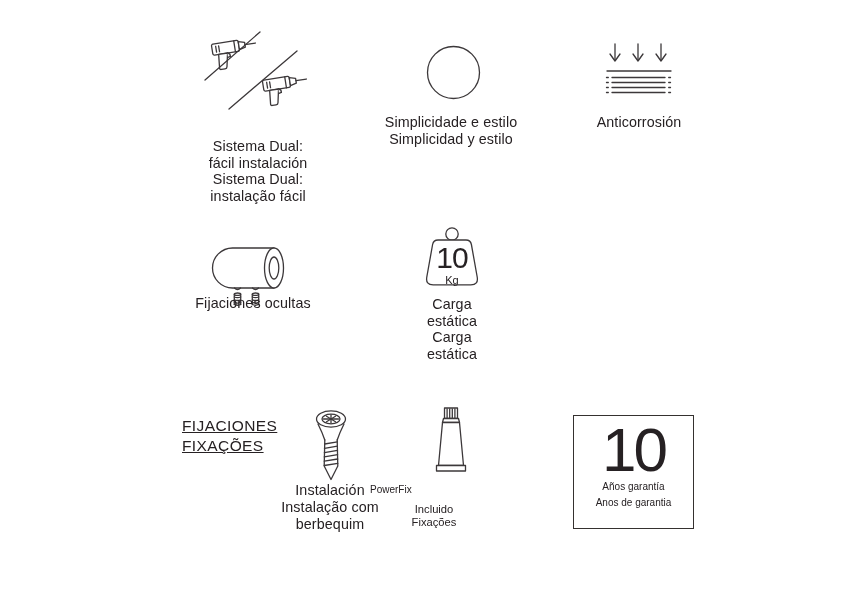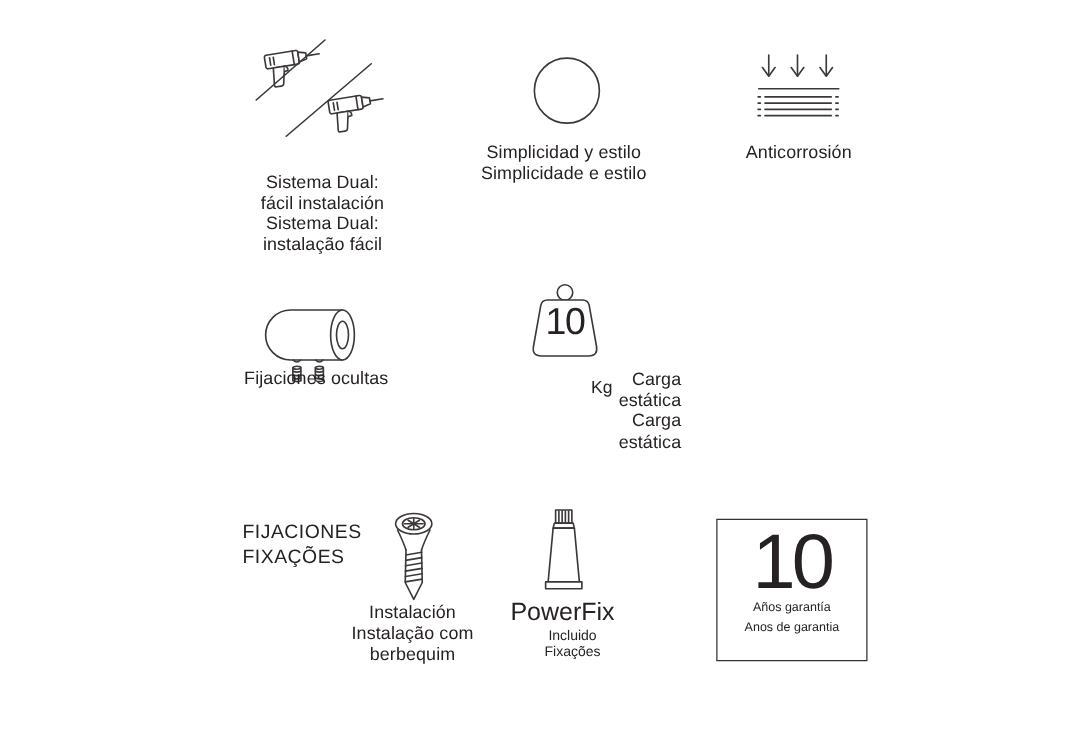--- a/index.html
+++ b/index.html
@@ -16,25 +16,25 @@
   .heading {
     position:absolute; text-align:left;
     font-size:15.5px; line-height:20px; letter-spacing:0.4px;
   }
   .weight-num {
     position:absolute; left:414px; top:243px; width:76px;
     text-align:center; font-size:30px; line-height:30px; letter-spacing:-1px;
   }
   .weight-unit {
     position:absolute; left:414px; top:274px; width:76px;
-    text-align:right; font-size:14px; line-height:12px;margin-top:29px;
+    text-align:center; font-size:11px; line-height:12px;
   }
   .pf-title { position:absolute; left:370px; top:482px; width:160px;
-    text-align:center; font-size:20px; line-height:16px; }
-  .pf-sub { position:absolute; left:378px; top:503px; width:160px;
+    text-align:left; font-size:10px; line-height:16px; }
+  .pf-sub { position:absolute; left:354px; top:503px; width:160px;
     text-align:center; font-size:11.2px; line-height:13px; }
   .guarantee-box {
     position:absolute; left:573px; top:415px; width:121px; height:114px;
     border:1.6px solid #35312f; box-sizing:border-box;
     display:flex; flex-direction:column; align-items:center;
   }
   .guarantee-num {
     font-size:62px; line-height:58px; letter-spacing:-3px; margin-top:5px;
   }
   .guarantee-lines { font-size:10px; line-height:16.4px; text-align:center; }
@@ -71,22 +71,22 @@
     <div>Sistema Dual:</div>
     <div>fácil instalación</div>
     <div>Sistema Dual:</div>
     <div>instalação fácil</div>
   </div>
 
   <svg class="icon" style="left:426px; top:45px;" width="55" height="55" viewBox="0 0 55 55">
     <circle class="lineart" cx="27.5" cy="27.5" r="26" stroke-width="1.6"></circle>
   </svg>
   <div class="cap" style="left:366px; top:114px; width:170px;">
+    <div>Simplicidade e estilo</div>
     <div>Simplicidad y estilo</div>
-    <div>Simplicidade e estilo</div>
   </div>
 
   <svg class="icon" style="left:606px; top:44px;" width="66" height="58" viewBox="0 0 66 58">
     <g class="lineart" stroke-width="1.5">
       <line x1="9" y1="0" x2="9" y2="16"></line>
       <polyline points="4,10 9,17 14,10"></polyline>
       <line x1="32" y1="0" x2="32" y2="16"></line>
       <polyline points="27,10 32,17 37,10"></polyline>
       <line x1="55" y1="0" x2="55" y2="16"></line>
       <polyline points="50,10 55,17 60,10"></polyline>
@@ -133,28 +133,28 @@
   <div class="cap" style="left:170px; top:295px; width:166px;">
     <div>Fijaciones ocultas</div>
   </div>
 
   <svg class="icon" style="left:416px; top:226px;" width="72" height="66" viewBox="0 0 72 66">
     <circle class="lineart" cx="36" cy="8" r="6.2" stroke-width="1.7"></circle>
     <path class="lineart-fill" stroke-width="1.7" d="M22 14 L50 14 Q54.5 14 55.4 18.5 L61.2 51 Q62.6 58.8 54.8 58.8 L17.2 58.8 Q9.4 58.8 10.8 51 L16.6 18.5 Q17.5 14 22 14 Z"></path>
   </svg>
   <div class="weight-num">10</div>
   <div class="weight-unit">Kg</div>
-  <div class="cap" style="left:385px; top:296px; width:160px;text-align:right;">
+  <div class="cap" style="left:372px; top:296px; width:160px;">
     <div>Carga</div>
     <div>estática</div>
     <div>Carga</div>
     <div>estática</div>
   </div>
 
-  <div class="heading" style="left:194px; top:416px;">
+  <div class="heading" style="left:182px; top:416px;text-decoration:underline;">
     <div>FIJACIONES</div>
     <div>FIXAÇÕES</div>
   </div>
 
   <svg class="icon" style="left:310px; top:409px;" width="42" height="74" viewBox="0 0 42 74">
     <ellipse class="lineart-fill" cx="21" cy="10" rx="14.5" ry="8.2" stroke-width="1.2"></ellipse>
     <ellipse class="lineart" cx="21" cy="10" rx="9" ry="4.8" stroke-width="1"></ellipse>
     <g class="lineart" stroke-width="1">
       <line x1="21" y1="6" x2="21" y2="14"></line>
       <line x1="13.5" y1="10" x2="28.5" y2="10"></line>

